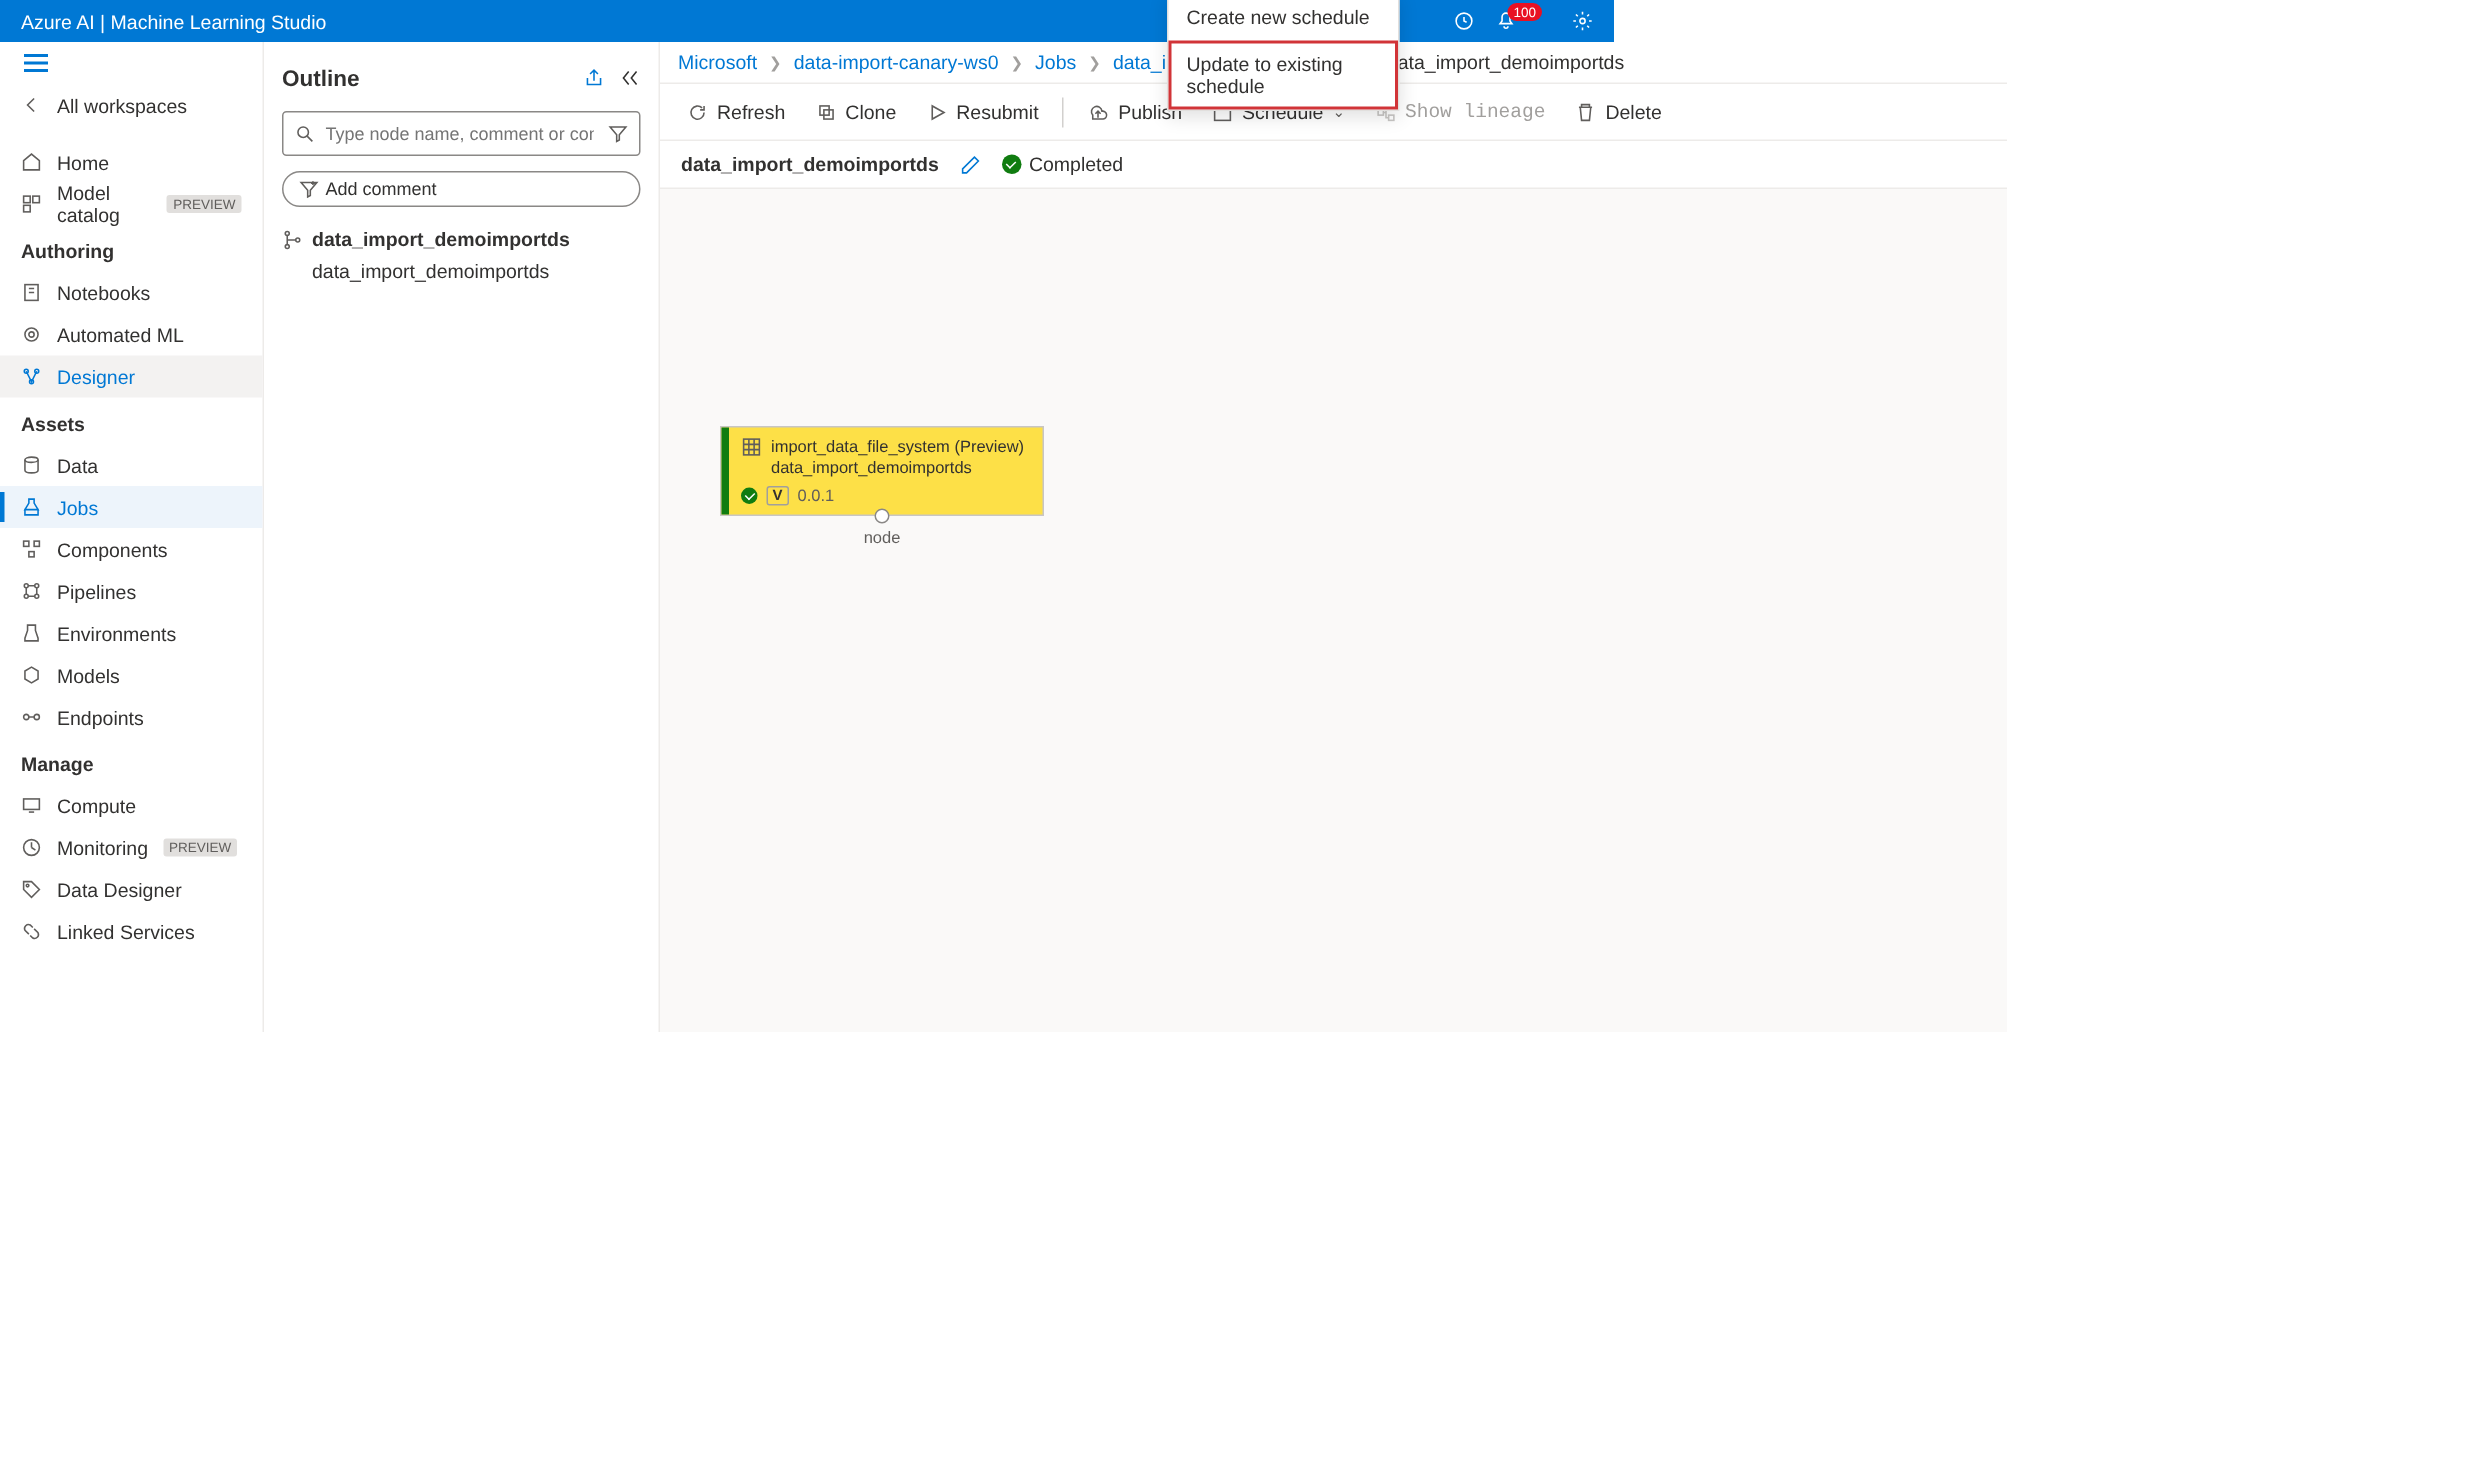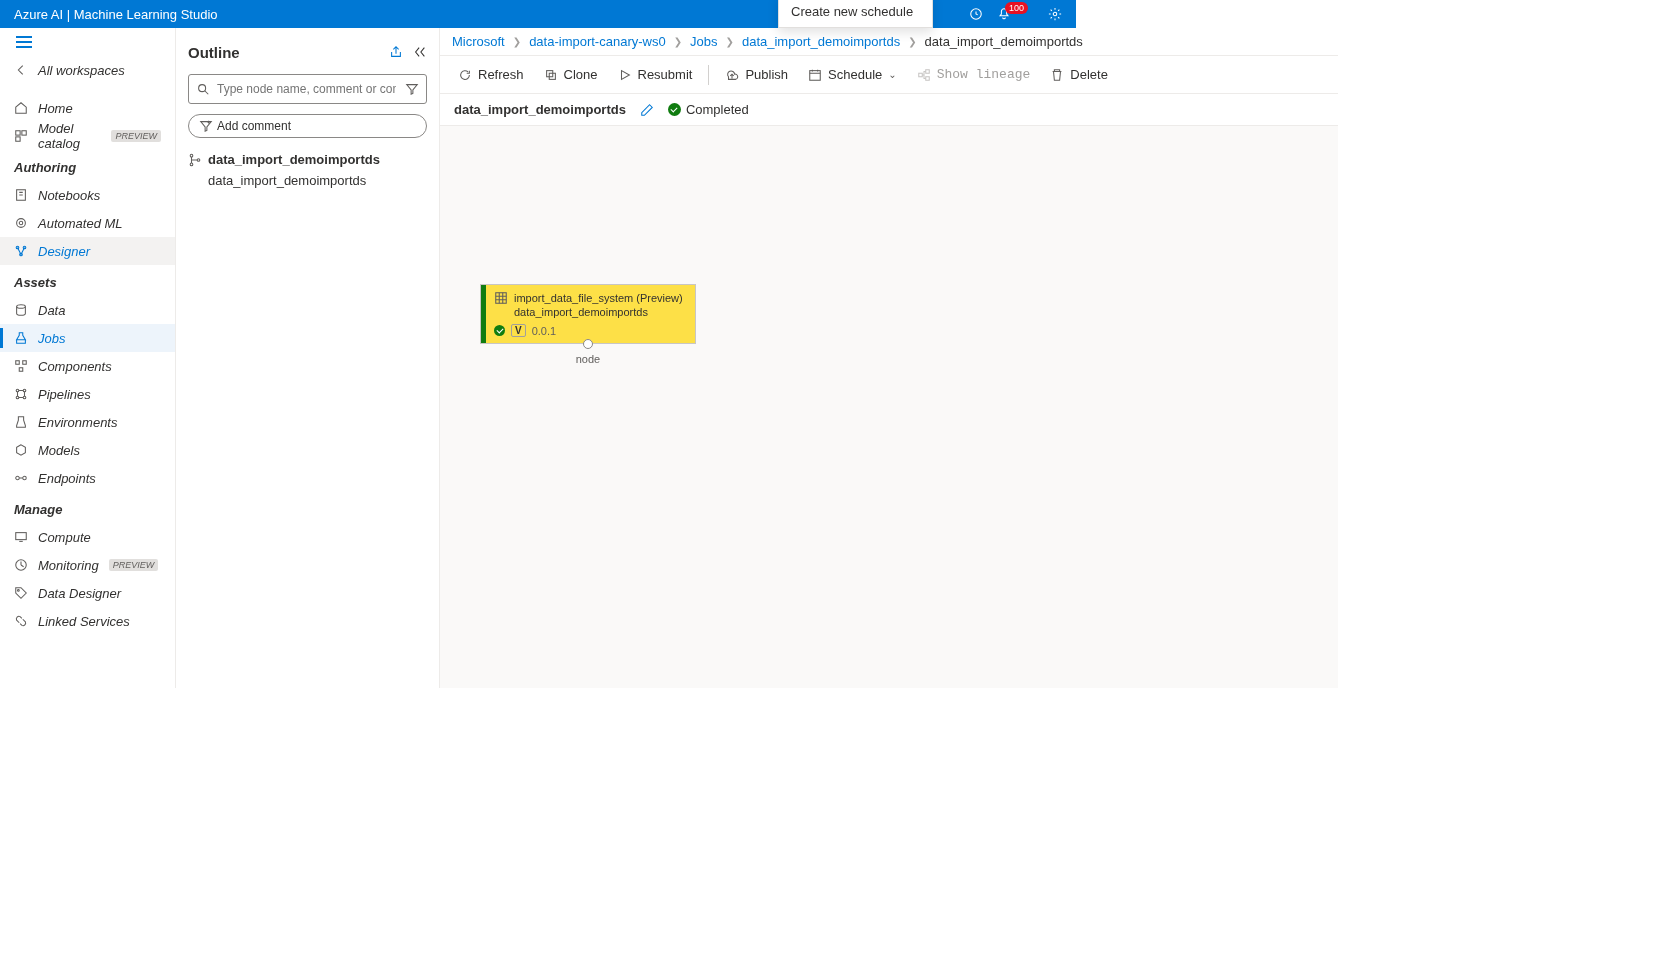--- a/index.html
+++ b/index.html
@@ -2,21 +2,21 @@
 <html><head>
 <meta charset="utf-8">
 <style>
   * { box-sizing: border-box; margin: 0; padding: 0; }
   body { font-family: "Segoe UI", sans-serif; font-size: 13px; color: #323130; background: #fff; }
   .topbar { background: #0078d4; color: #fff; height: 28px; display: flex; align-items: center; padding: 0 14px; font-size: 13px; justify-content: space-between; width: 1076px;}
   .topbar-right { display: flex; align-items: center; gap: 14px; }
   .badge { background: #e81123; color: #fff; font-size: 9px; padding: 1px 4px; border-radius: 7px; position: relative; top:-5px; left:-6px;}
   .bellwrap{display:flex;align-items:flex-start;}
   .app { display: flex; width: 1338px; height: 660px; }
-  .sidebar { width: 176px; border-right: 1px solid #edebe9; display: flex; flex-direction: column; font-size: 13px; font-style: italic; }
+  .sidebar { width: 176px; border-right: 1px solid #edebe9; display: flex; flex-direction: column; font-size: 13px; }
   .side-hdr { height: 28px; display:flex; align-items:center; padding-left:16px;}
   .ham { width:16px; height:12px; display:flex; flex-direction:column; justify-content:space-between;}
   .ham span{height:2px;background:#0078d4;}
   .side-row { display:flex; align-items:center; gap:10px; height:28px; padding:0 14px; cursor:pointer; color:#323130;}
   .side-row.sel{background:#f3f2f1;color:#0078d4;}
   .side-row.selblue{background:#edf4fb;color:#0078d4; position:relative;}
   .side-row.selblue::before{content:"";position:absolute;left:0;top:4px;bottom:4px;width:3px;background:#0078d4;}
   .side-section{font-weight:600;font-size:13px;padding:10px 14px 6px;color:#323130;}
   .preview-tag{background:#e1dfdd;color:#605e5c;font-size:9px;padding:1px 4px;border-radius:2px;text-transform:uppercase;}
   .icon{width:14px;height:14px;flex:0 0 14px;display:inline-flex;align-items:center;justify-content:center;}
@@ -416,20 +416,21 @@
             <path d="M11 2l3 3-9 9H2v-3z" stroke="#0078d4"></path>
           </svg>
         </span>
       <span class="status">
         <span class="status-dot"></span>
         <span>Completed</span>
       </span>
 
       <div class="dropdown" style="top:-33px;">
         <div class="dropdown-item">Create new schedule</div>
+        <div class="dropdown-item hl">Update to existing schedule</div>
       </div>
     </div>
 
     <div class="canvas">
       <div class="node">
         <div class="node-strip"></div>
         <div class="node-body">
           <div class="node-row1">
             <span class="icon">
                 <svg viewBox="0 0 16 16">

